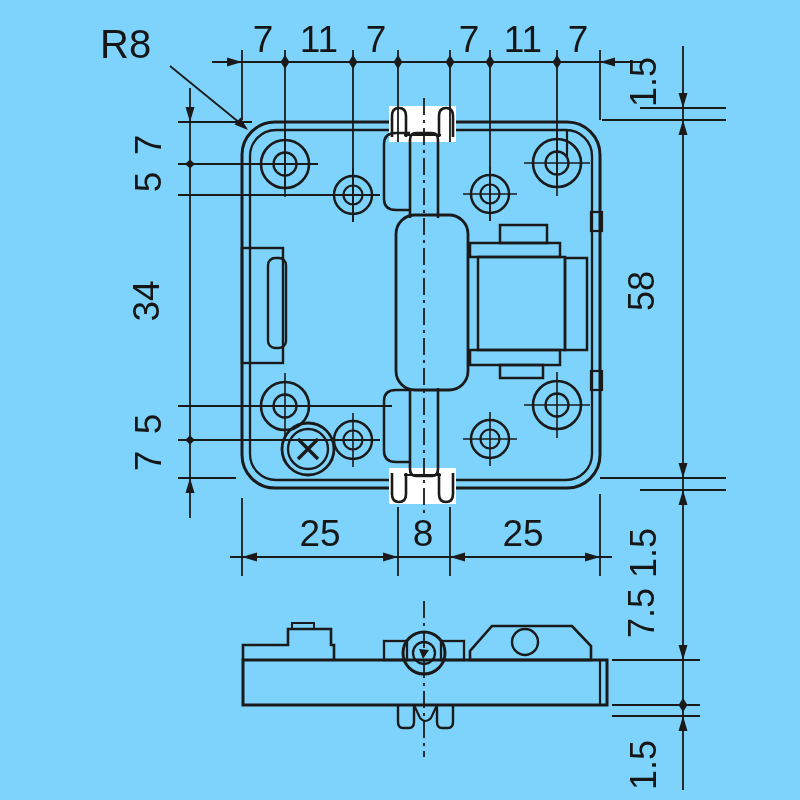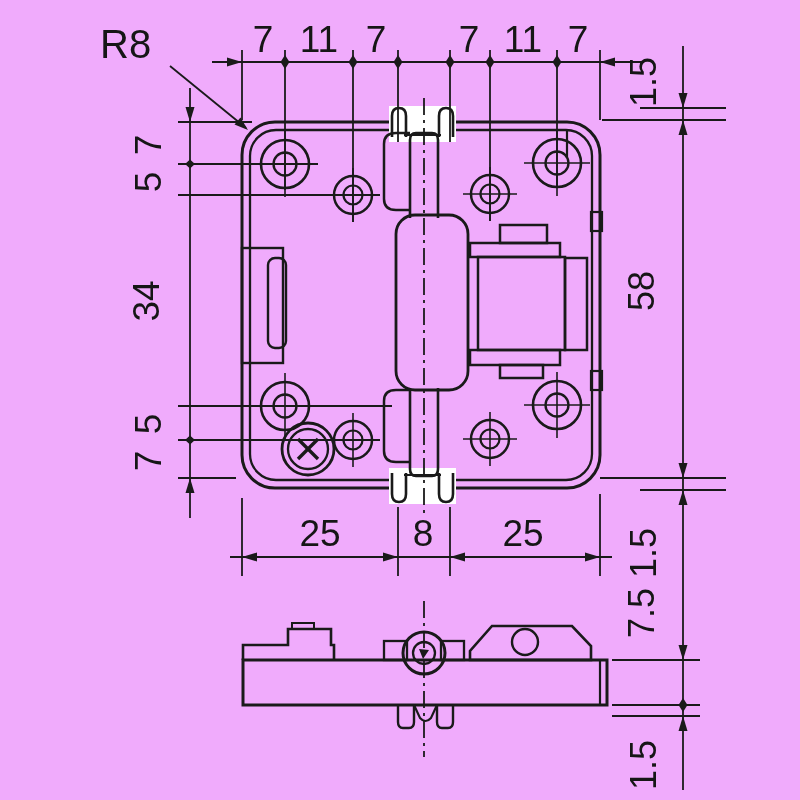--- a/index.html
+++ b/index.html
@@ -1,16 +1,16 @@
 <!DOCTYPE html>
 <html><head>
 <meta charset="utf-8">
 <style>
   html,body{margin:0;padding:0;background:#ffffff;}
-  .stage{position:relative;width:800px;height:800px;background:#f0abfc;overflow:hidden;}
+  .stage{position:relative;width:800px;height:800px;background:#7dd3fc;overflow:hidden;}
   svg{display:block;}
   text{font-family:"Liberation Sans","DejaVu Sans",sans-serif;fill:#161616;}
   .dimnum{font-size:37px;}
   .dimnum-sm{font-size:36px;}
   .radius{font-size:40px;}
   .part{stroke:#1a1a1a;fill:none;}
   .dim{stroke:#1a1a1a;stroke-width:1.8;fill:none;}
   .arrow{fill:#1a1a1a;stroke:none;}
   .cover{fill:#ffffff;stroke:none;}
 </style>

